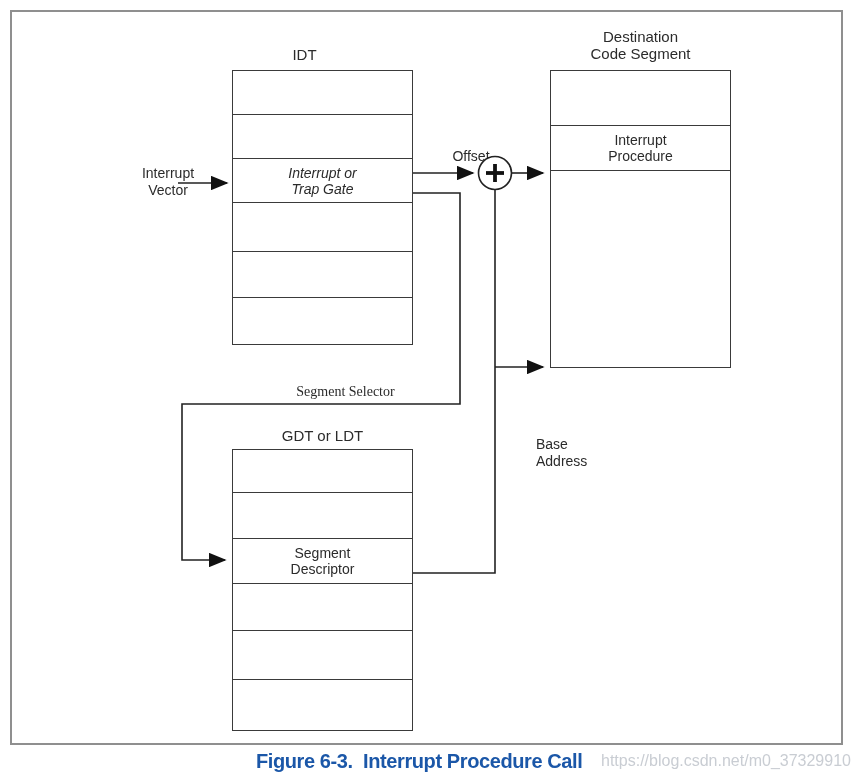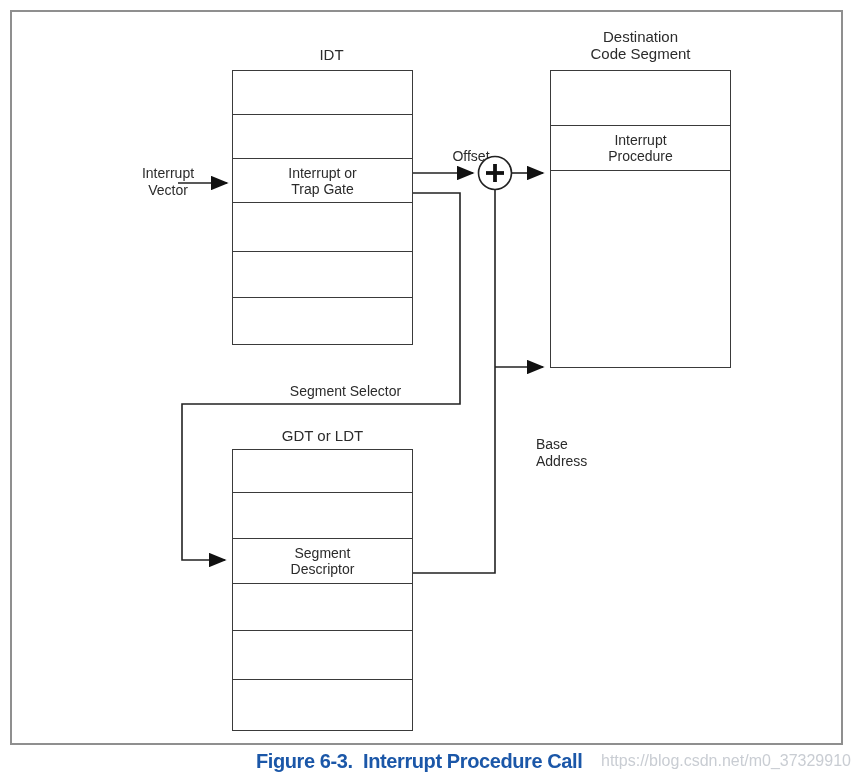--- a/index.html
+++ b/index.html
@@ -39,25 +39,25 @@
     color:#c9cdd3;white-space:pre;z-index:5;text-align:right;
   }
 </style>
 </head>
 <body>
 
 <div id="stage">
 
   <div id="frame"></div>
 
-  <div class="tbl-title" style="left:241px;top:46px;width:181px;">IDT</div>
+  <div class="tbl-title" style="left:214px;top:46px;width:181px;">IDT</div>
   <div class="tbl" style="left:232px;top:70px;width:181px;height:275px;">
     <div class="row" style="height:44px;"></div>
     <div class="row" style="height:44px;"></div>
-    <div class="row" style="height:44px;">Interrupt or
+    <div class="row" style="height:44px;font-style:italic;">Interrupt or
 Trap Gate</div>
     <div class="row" style="height:49px;"></div>
     <div class="row" style="height:46px;"></div>
     <div class="row" style="flex:1;"></div>
   </div>
 
   <div class="tbl-title" style="left:550px;top:28px;width:181px;">Destination
 Code Segment</div>
   <div class="tbl" style="left:550px;top:70px;width:181px;height:298px;">
     <div class="row" style="height:55px;"></div>
@@ -73,21 +73,21 @@
     <div class="row" style="height:45px;">Segment
 Descriptor</div>
     <div class="row" style="height:47px;"></div>
     <div class="row" style="height:49px;"></div>
     <div class="row" style="flex:1;"></div>
   </div>
 
   <div class="lbl center" style="left:90px;top:165px;width:100px;">Interrupt
 Vector</div>
   <div class="lbl center" style="left:412px;top:148px;width:62px;">Offset</div>
-  <div class="lbl center" style="left:240px;top:383px;width:155px;">Segment Selector</div>
+  <div class="lbl center" style="left:240px;top:383px;width:155px;font-family:Liberation Serif, serif;">Segment Selector</div>
   <div class="lbl" style="left:508px;top:436px;width:90px;">Base
 Address</div>
 
   <svg id="wires" width="856" height="780" viewBox="0 0 856 780">
     <defs>
       <marker id="ah" markerWidth="12" markerHeight="9" refX="10" refY="4.5" orient="auto">
         <path d="M0,0 L11,4.5 L0,9 Z" fill="#111"></path>
       </marker>
     </defs>
 

